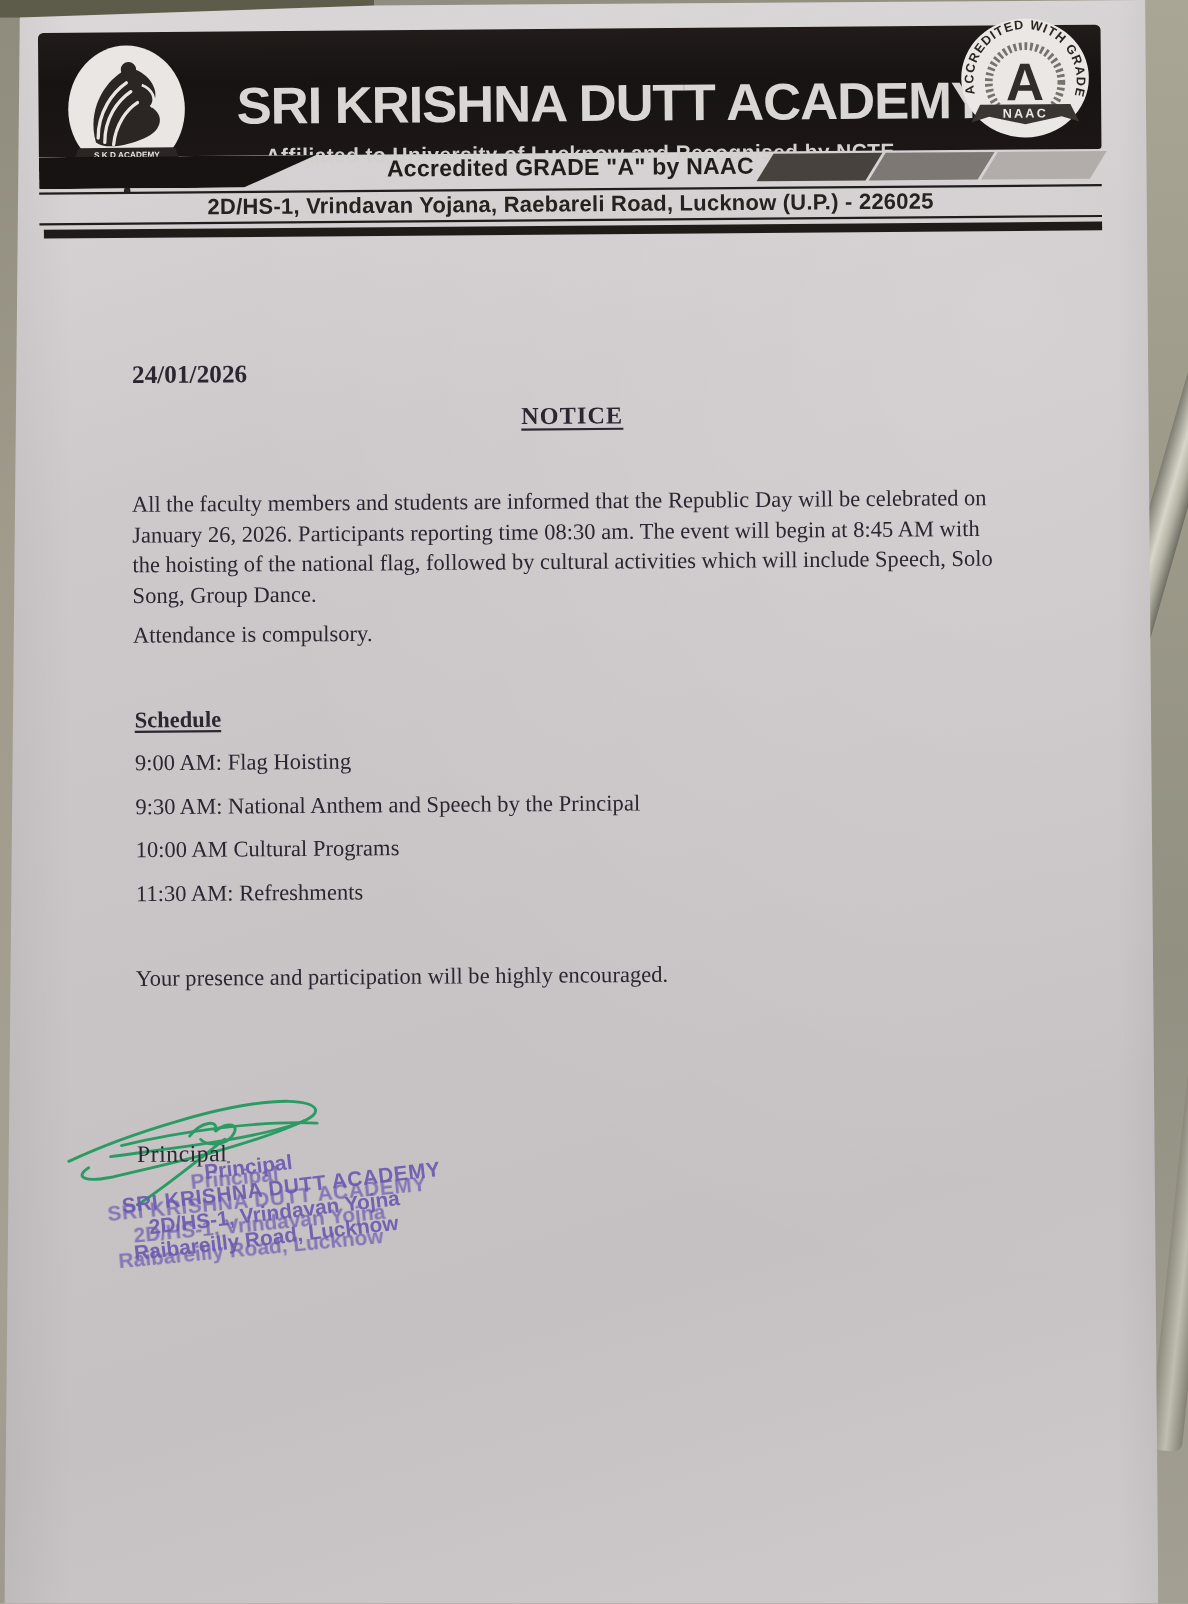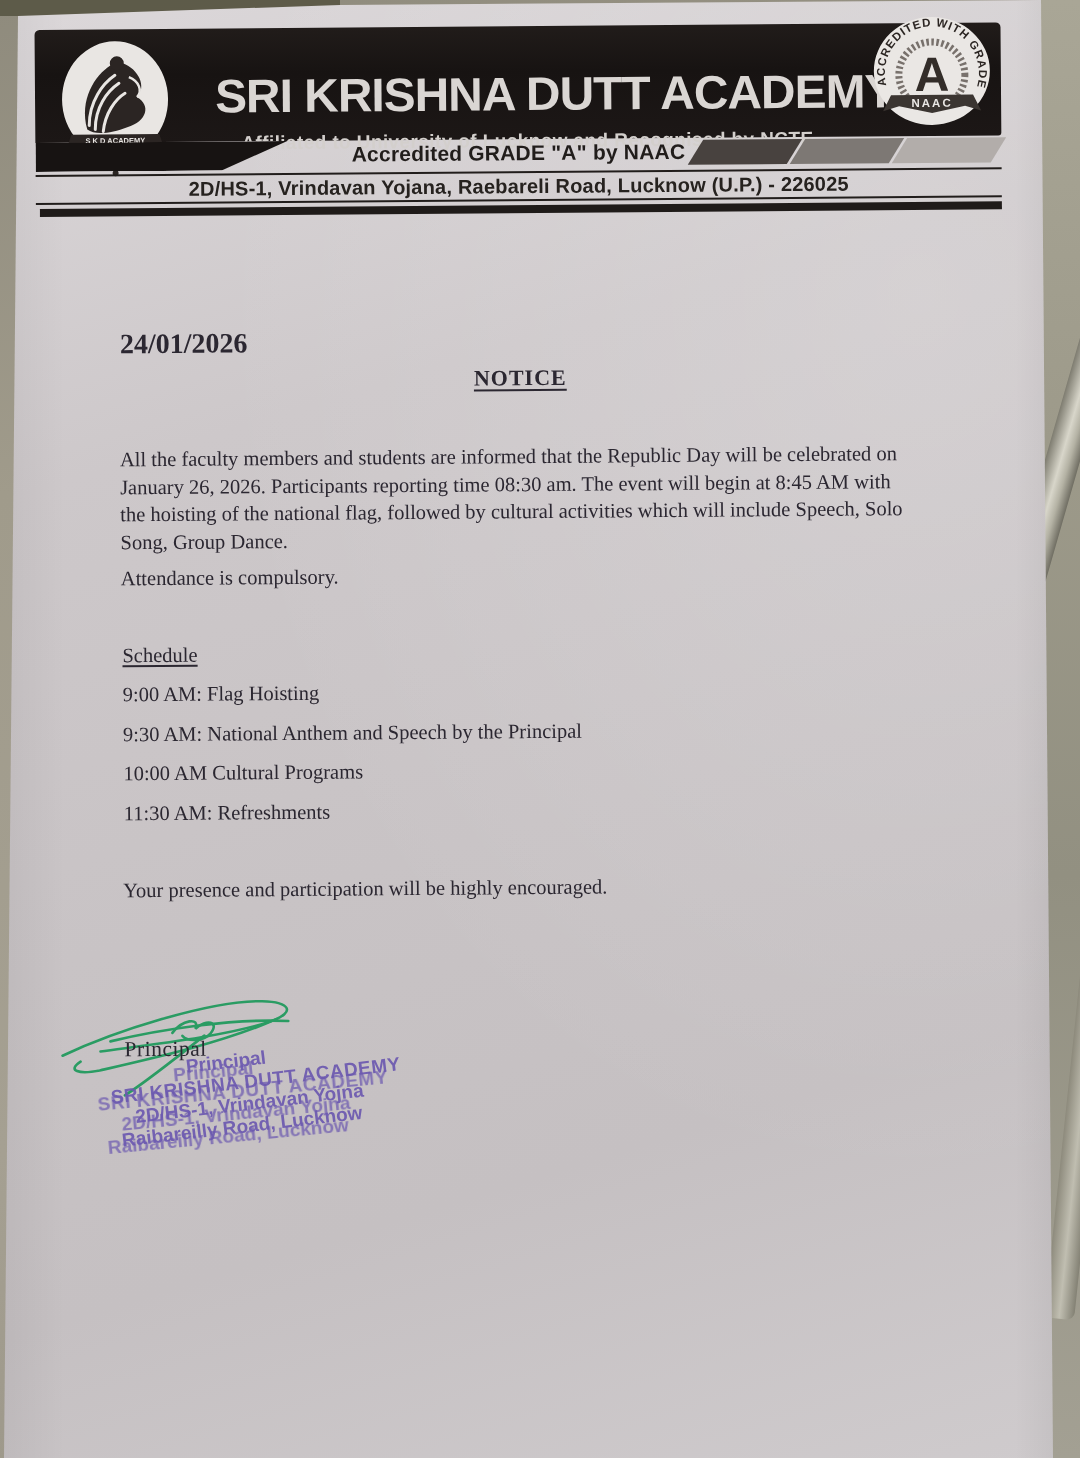--- a/index.html
+++ b/index.html
@@ -78,31 +78,31 @@
     text-align:center;
   }
   .address-text{
     font-family:"Liberation Sans","DejaVu Sans",sans-serif;
     font-size:20px;font-weight:700;color:#26221f;letter-spacing:.2px;line-height:26px;
   }
   .thick-bar{position:absolute;left:44px;top:205px;width:962px;height:8px;background:#1f1b19;}
 
   
   .ink{color:#2b2731;}
-  .date-line{position:absolute;left:123px;top:325px;font-size:28px;font-weight:600;}
+  .date-line{position:absolute;left:123px;top:325px;font-size:23px;font-weight:600;}
   .notice-title{
     position:absolute;left:40px;top:365px;width:966px;text-align:center;
     font-size:22px;font-weight:700;letter-spacing:1px;
     text-decoration:underline;text-underline-offset:4px;text-decoration-thickness:2px;
   }
   .para{position:absolute;left:122px;top:443px;width:820px;font-size:20.5px;}
   .para div{line-height:27.6px;white-space:nowrap;}
   .attendance{position:absolute;left:122px;top:564px;font-size:20.5px;}
   .sched-head{
-    position:absolute;left:123px;top:641px;font-size:20.5px;font-weight:400;
+    position:absolute;left:123px;top:641px;font-size:20.5px;font-weight:700;
     text-decoration:underline;text-underline-offset:3px;text-decoration-thickness:2px;
   }
   .sched-list{position:absolute;left:123px;top:681px;font-size:20.5px;}
   .sched-list div{line-height:21px;margin-bottom:18.5px;white-space:nowrap;}
   .closing{position:absolute;left:122px;top:876px;font-size:20.5px;}
 
   
   .sign-svg{position:absolute;left:52px;top:988px;width:265px;height:120px;}
   .principal-label{position:absolute;left:122px;top:1034px;font-size:21.5px;letter-spacing:.5px;}
   .stamp{position:absolute;left:72px;top:1056px;width:330px;height:110px;transform:rotate(-4deg);

